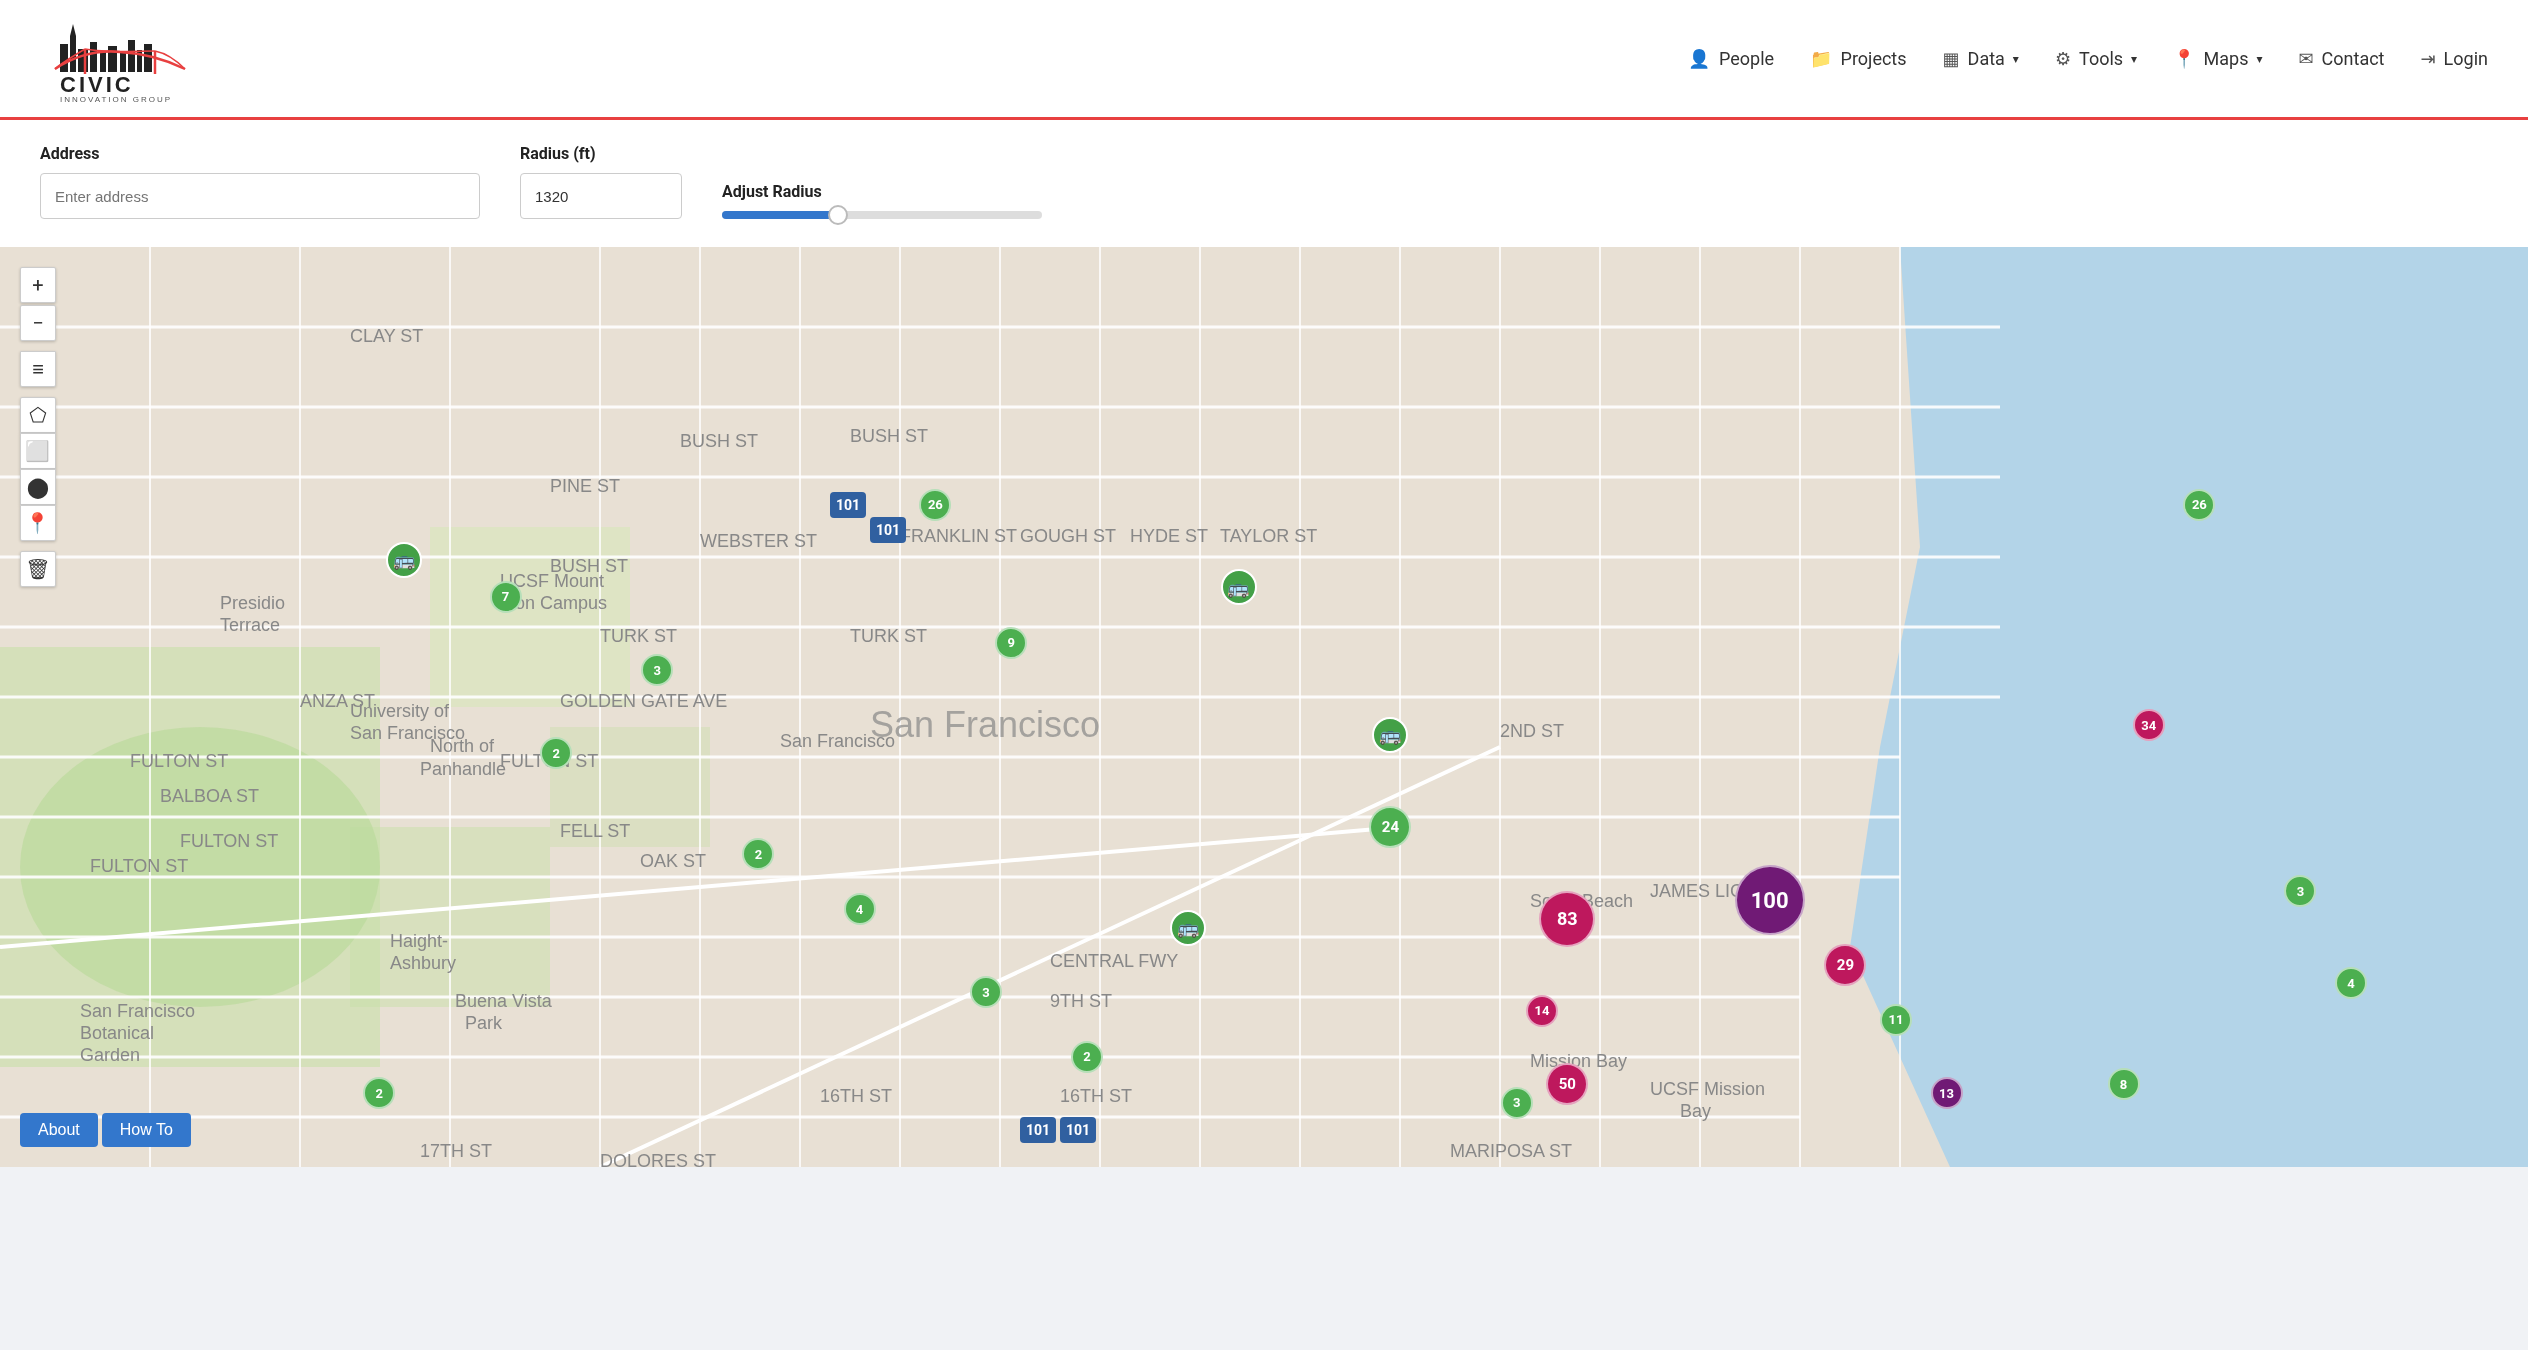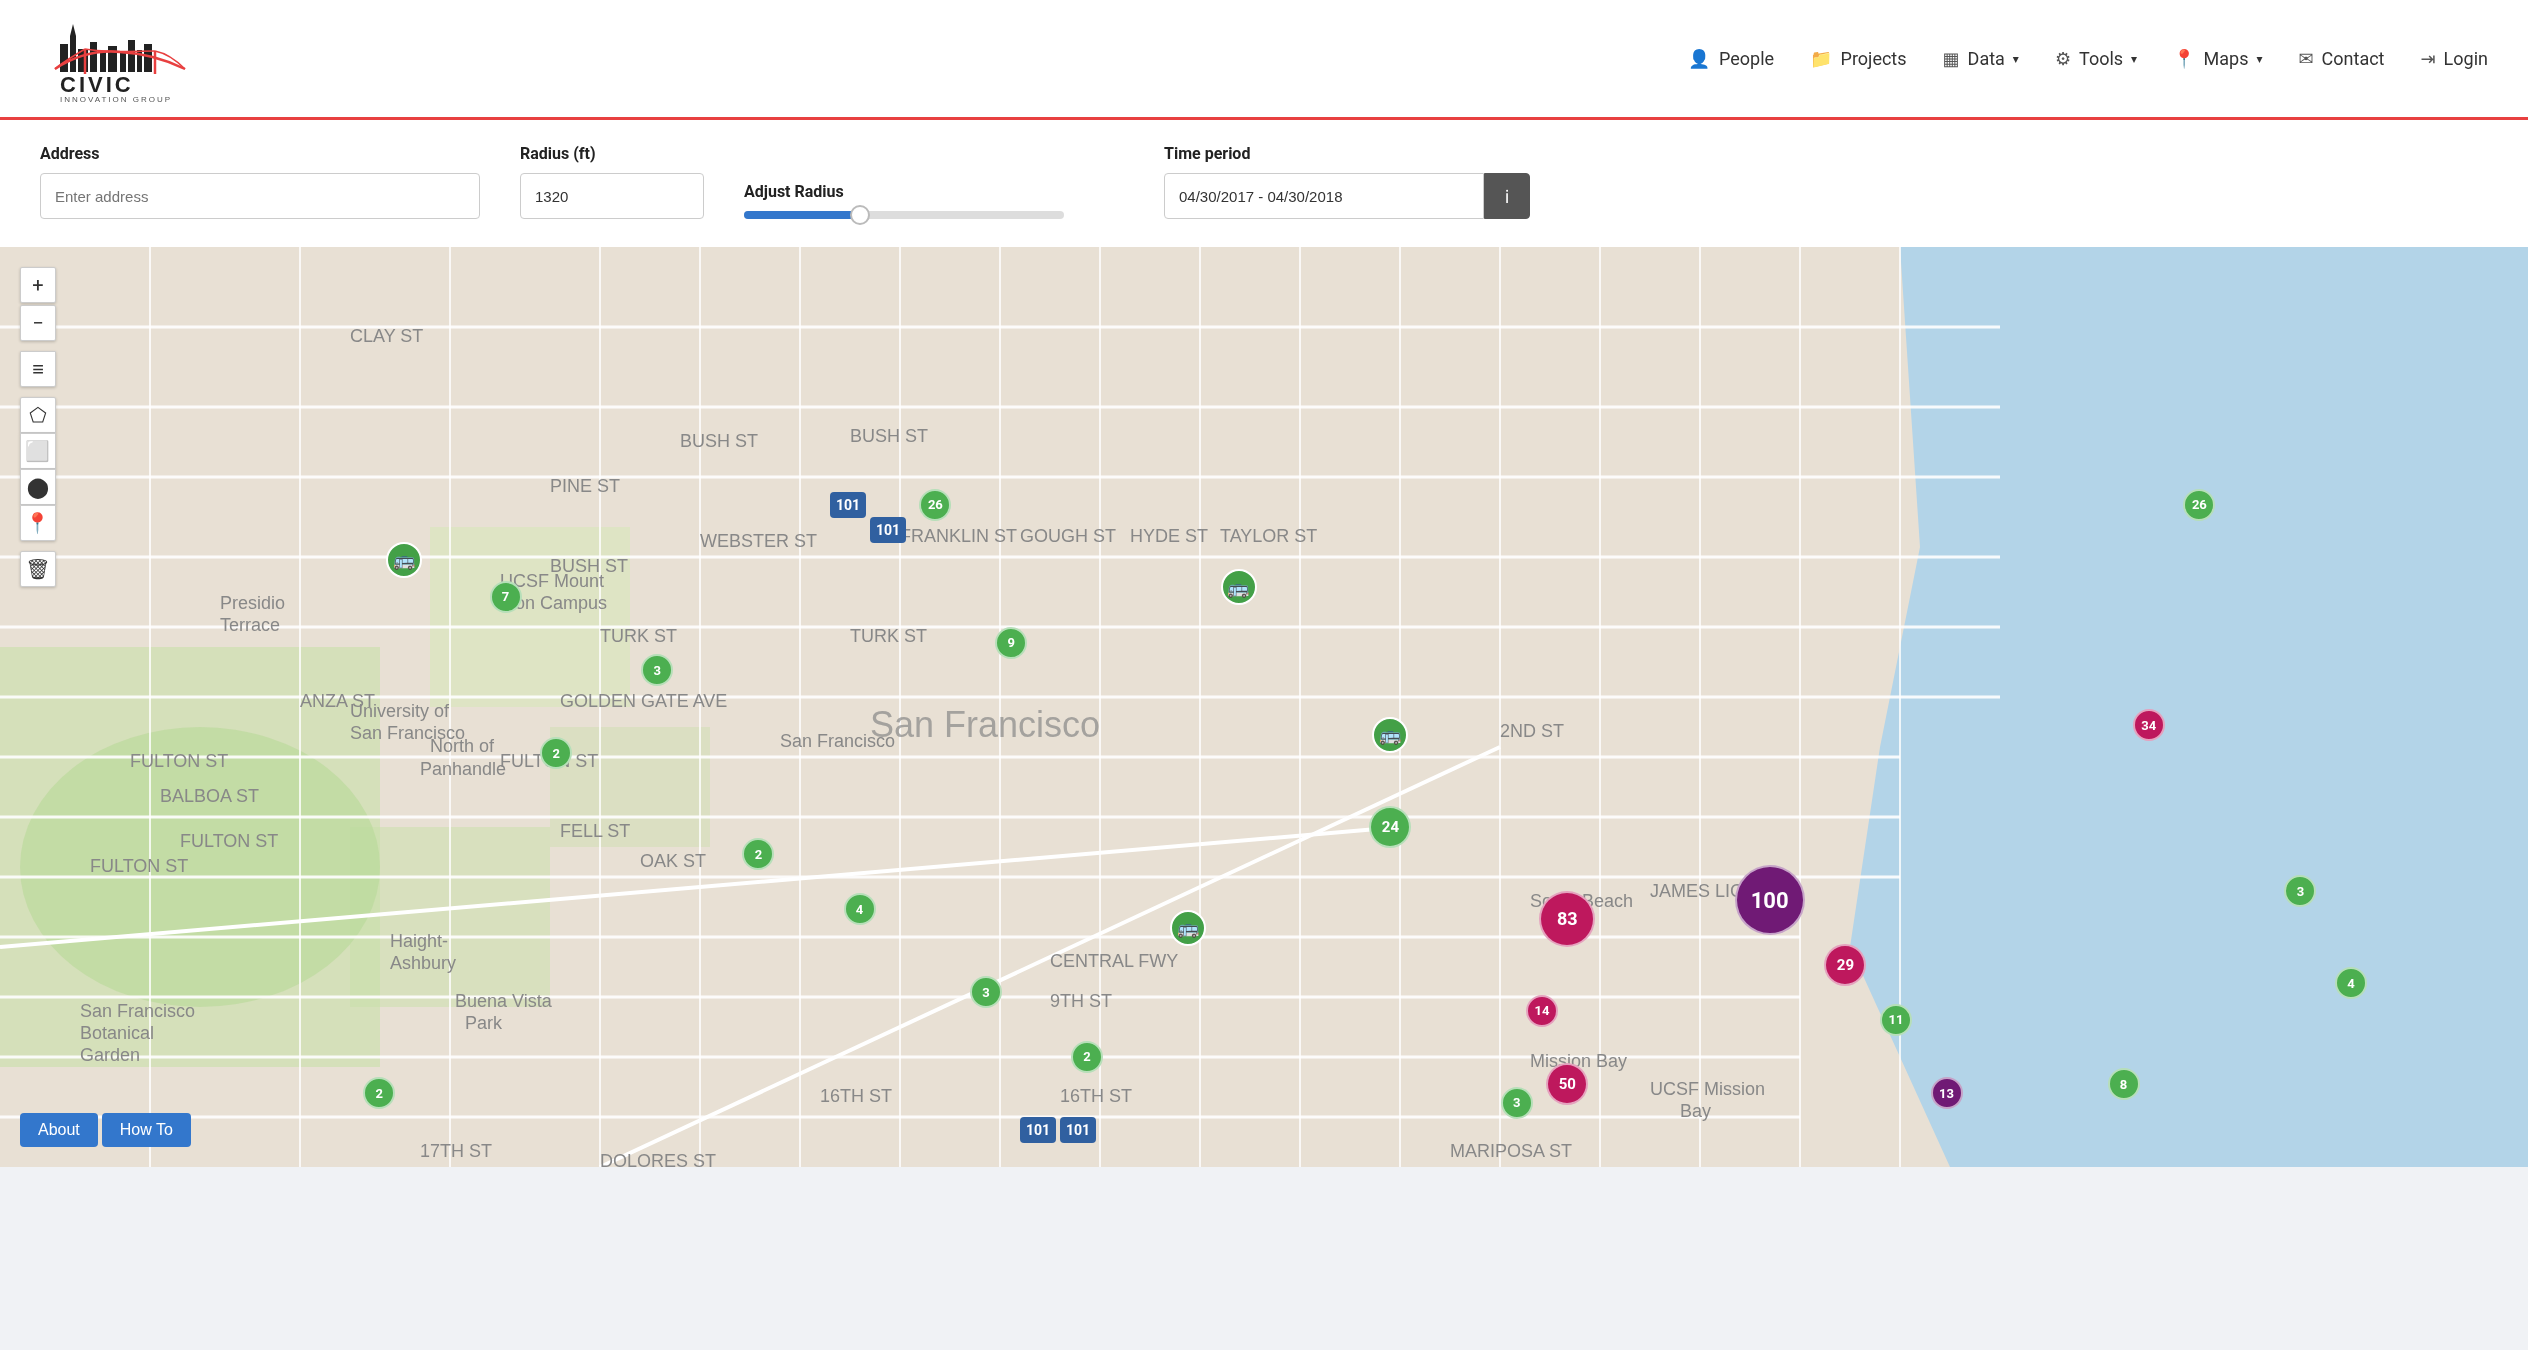--- a/index.html
+++ b/index.html
@@ -56,21 +56,21 @@
     .address-input {
       width: 440px;
       height: 46px;
       border: 1px solid #ccc;
       border-radius: 4px;
       padding: 0 14px;
       font-size: 15px;
       color: #999;
     }
     .radius-input {
-      width: 184px;
+      width: 162px;
       height: 46px;
       border: 1px solid #ccc;
       border-radius: 4px;
       padding: 8px 14px;
       font-size: 15px;
       color: #333;
     }
     .slider-container {
       display: flex;
       align-items: center;
@@ -323,27 +323,20 @@
     <label class="control-label">Radius (ft)</label>
     <input class="radius-input" type="text" value="1320" style="">
   </div>
   <div class="control-group">
     <label class="control-label">Adjust Radius</label>
     <div class="slider-container">
       <div class="slider-track">
         <div class="slider-fill"></div>
         <div class="slider-thumb"></div>
       </div>
-    </div>
-  </div>
-  <div class="control-group">
-    <label class="control-label">Time period</label>
-    <div class="time-period-container">
-      <input class="time-period-input" type="text" value="04/30/2017 - 04/30/2018" style="">
-      <div class="info-btn">ℹ</div>
     </div>
   </div>
 </div>
 
 <div class="map-container">
   
   <svg class="map-svg" viewBox="0 0 2528 920" xmlns="http://www.w3.org/2000/svg">
 
     <rect width="2528" height="920" fill="#e8e0d4"></rect>
 

